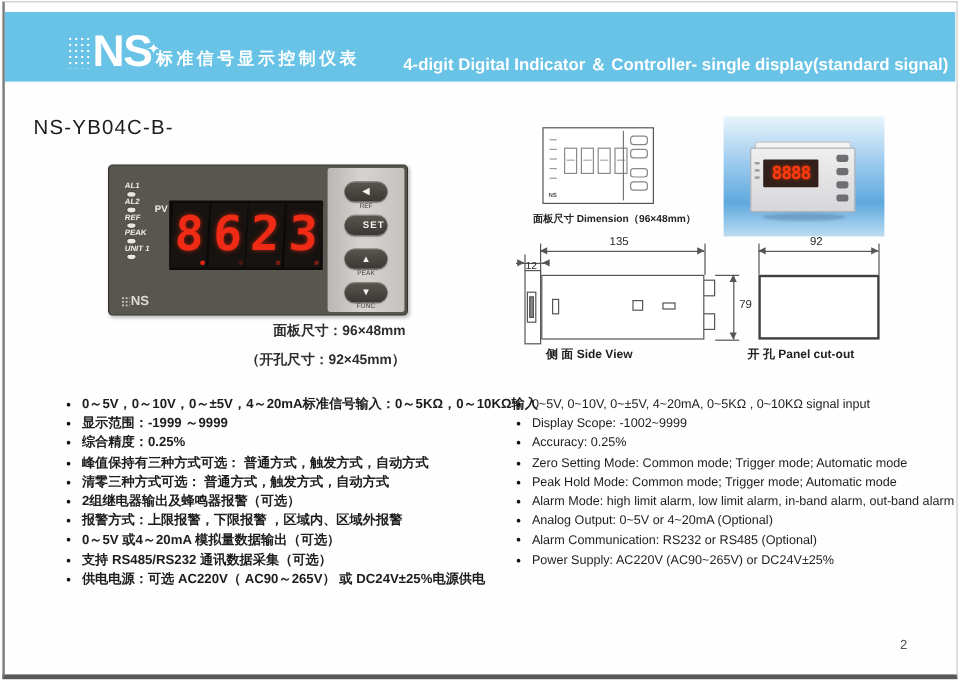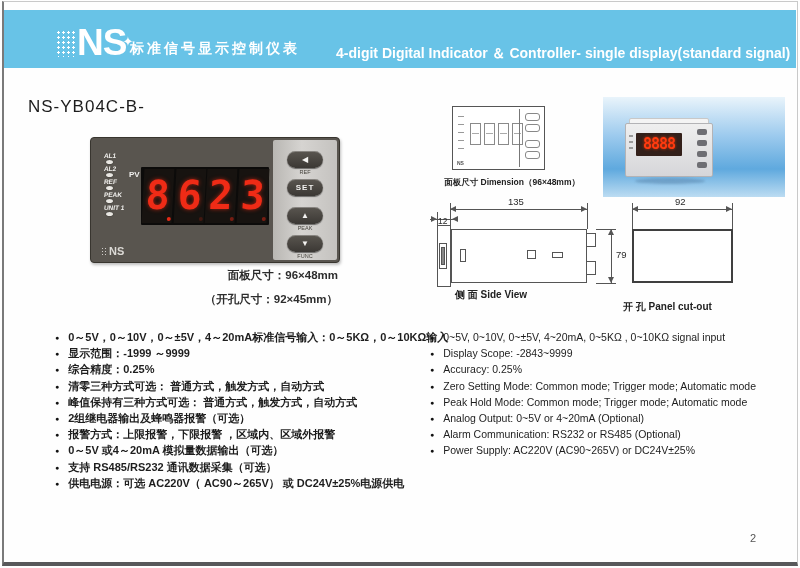--- a/index.html
+++ b/index.html
@@ -40,42 +40,42 @@
   .digit:nth-child(1) .dp{opacity:.95;} .digit:nth-child(2) .dp{opacity:.2;}
   .digit:nth-child(3) .dp{opacity:.45;} .digit:nth-child(4) .dp{opacity:.45;}
   .panel-brand{position:absolute;left:10px;bottom:5px;font-size:11px;font-weight:bold;color:#dcdad6;display:flex;align-items:flex-end;}
   .panel-brand .mini-dots{width:7px;height:9px;margin:0 1px 1px 0;
          background-image:radial-gradient(circle,#cfcdca 0.7px,rgba(0,0,0,0) 0.9px);background-size:3px 3px;}
   .btn-col{position:absolute;left:194px;top:13px;width:40px;display:flex;flex-direction:column;align-items:center;}
   .pbtn{width:36px;height:17px;border-radius:9px;background:linear-gradient(#5a5650,#3b3834);
         color:#f4f3f1;display:flex;align-items:center;justify-content:center;
         box-shadow:0 1px 1px rgba(0,0,0,.5),inset 0 1px 0 rgba(255,255,255,.28);}
   .pbtn .g{font-size:8px;line-height:8px;}
-  .pbtn .t{font-size:8px;font-weight:bold;letter-spacing:1px;}
+  .pbtn .t{font-size:8px;font-weight:bold;letter-spacing:1px;padding-left:13px;}
   .pbtn-label{font-size:5.5px;color:#45423c;height:7px;margin:1px 0 3px 0;}
   .cap1{position:absolute;left:90px;top:268px;width:248px;text-align:right;font-size:11.5px;font-weight:bold;color:#2d2d2d;}
   .cap2{position:absolute;left:90px;top:292px;width:248px;text-align:right;font-size:11.5px;font-weight:bold;color:#2d2d2d;}
 
   
   .dimdraw{position:absolute;left:452px;top:106px;width:93px;height:64px;border:1px solid #555;background:#fff;box-sizing:border-box;}
   .dd-ticks{position:absolute;left:5px;top:9px;}
   .dd-ticks i{display:block;width:6px;height:1px;background:#999;margin-bottom:7px;}
   .dd-digits{position:absolute;left:17px;top:16px;display:flex;gap:3px;}
   .dd-digit{width:11px;height:22px;border:1px solid #8a8a8a;box-sizing:border-box;position:relative;}
   .dd-digit::after{content:"";position:absolute;left:1px;right:1px;top:9px;height:1px;background:#aaa;}
   .dd-vline{position:absolute;left:66px;top:2px;bottom:2px;width:1px;background:#777;}
   .dd-btns{position:absolute;left:72px;top:6px;}
   .dd-btn{width:13px;height:6px;border:1px solid #888;border-radius:3px;margin-bottom:3px;}
   .dd-btn:nth-child(2){margin-bottom:8px;}
   .dd-brand{position:absolute;left:4px;bottom:3px;font-size:5px;font-weight:bold;color:#555;}
   .dd-caption{position:absolute;left:415px;top:177px;width:165px;text-align:right;font-size:8.5px;font-weight:bold;color:#222;white-space:nowrap;}
 
   
   .photo{position:absolute;left:603px;top:97px;width:134px;height:100px;
-         background:linear-gradient(180deg,#e9f4fb 0%,#9ecbee 38%,#5fa9de 72%,#bcdcf2 100%);padding-left:48px;}
+         background:linear-gradient(180deg,#e9f4fb 0%,#9ecbee 38%,#5fa9de 72%,#bcdcf2 100%);}
   .dev{position:absolute;left:22px;top:26px;width:88px;height:54px;}
   .dev-top{position:absolute;left:4px;top:-5px;right:4px;height:7px;background:#f4f4f4;border-radius:2px 2px 0 0;border:1px solid #c8c8c8;}
   .dev-face{position:absolute;inset:0;background:linear-gradient(#efefef,#d6d6d9);border:1px solid #b3b3b6;border-radius:2px;}
   .dev-disp{position:absolute;left:11px;top:10px;width:46px;height:23px;background:#33201a;border-radius:1px;
             color:#ff3a0f;font-family:"DejaVu Sans Mono",monospace;font-weight:bold;font-size:15px;line-height:23px;
             text-align:center;letter-spacing:-1px;text-shadow:0 0 3px rgba(255,60,10,.8);}
   .dev-btns{position:absolute;right:6px;top:6px;}
   .dev-btns i{display:block;width:10px;height:6px;background:#70707六;background:#6e6e73;border-radius:2px;margin-bottom:5px;}
   .dev-ticks{position:absolute;left:4px;top:12px;}
   .dev-ticks i{display:block;width:4px;height:2px;background:#9a9a9a;margin-bottom:4px;}
@@ -266,46 +266,46 @@
   </div>
 
   <div>
     <div class="vline" style="left:632px;top:203px;height:26px"></div>
     <div class="vline" style="left:732px;top:203px;height:26px"></div>
     <div class="hline" style="left:632px;top:209px;width:100px"></div>
     <div class="ar ar-l" style="left:632px;top:206px"></div>
     <div class="ar ar-r" style="left:726px;top:206px"></div>
     <div class="dimlabel" style="left:675px;top:196px">92</div>
     <div class="rect" style="left:632px;top:229px;width:101px;height:54px;border-width:2px;border-color:#3f3f3f"></div>
-    <div class="drawcap" style="left:623px;top:300px;width:120px">开 孔 Panel cut-out</div>
+    <div class="drawcap" style="left:623px;top:288px;width:120px">开 孔 Panel cut-out</div>
   </div>
 
   <div class="features features-cn">
     <div class="feat">
         <span class="bullet">●</span>
         <span class="txt">0～5V，0～10V，0～±5V，4～20mA标准信号输入：0～5KΩ，0～10KΩ输入</span>
       </div>
     <div class="feat">
         <span class="bullet">●</span>
         <span class="txt">显示范围：-1999 ～9999</span>
       </div>
     <div class="feat">
         <span class="bullet">●</span>
         <span class="txt">综合精度：0.25%</span>
       </div>
     <div class="feat">
         <span class="bullet">●</span>
+        <span class="txt">峰值保持有三种方式可选： 普通方式，触发方式，自动方式</span>
+      </div>
+    <div class="feat">
+        <span class="bullet">●</span>
         <span class="txt">清零三种方式可选： 普通方式，触发方式，自动方式</span>
       </div>
     <div class="feat">
         <span class="bullet">●</span>
-        <span class="txt">峰值保持有三种方式可选： 普通方式，触发方式，自动方式</span>
-      </div>
-    <div class="feat">
-        <span class="bullet">●</span>
         <span class="txt">2组继电器输出及蜂鸣器报警（可选）</span>
       </div>
     <div class="feat">
         <span class="bullet">●</span>
         <span class="txt">报警方式：上限报警，下限报警 ，区域内、区域外报警</span>
       </div>
     <div class="feat">
         <span class="bullet">●</span>
         <span class="txt">0～5V 或4～20mA 模拟量数据输出（可选）</span>
       </div>
@@ -319,33 +319,37 @@
       </div>
   </div>
 
   <div class="features features-en">
     <div class="feat">
         <span class="bullet">●</span>
         <span class="txt">0~5V, 0~10V, 0~±5V, 4~20mA, 0~5KΩ , 0~10KΩ signal input</span>
       </div>
     <div class="feat">
         <span class="bullet">●</span>
-        <span class="txt">Display Scope: -2843~9999</span>
+        <span class="txt">Display Scope: -1002~9999</span>
       </div>
     <div class="feat">
         <span class="bullet">●</span>
         <span class="txt">Accuracy: 0.25%</span>
       </div>
     <div class="feat">
         <span class="bullet">●</span>
         <span class="txt">Zero Setting Mode: Common mode; Trigger mode; Automatic mode</span>
       </div>
     <div class="feat">
         <span class="bullet">●</span>
         <span class="txt">Peak Hold Mode: Common mode; Trigger mode; Automatic mode</span>
+      </div>
+    <div class="feat">
+        <span class="bullet">●</span>
+        <span class="txt">Alarm Mode: high limit alarm, low limit alarm, in-band alarm, out-band alarm</span>
       </div>
     <div class="feat">
         <span class="bullet">●</span>
         <span class="txt">Analog Output: 0~5V or 4~20mA (Optional)</span>
       </div>
     <div class="feat">
         <span class="bullet">●</span>
         <span class="txt">Alarm Communication: RS232 or RS485 (Optional)</span>
       </div>
     <div class="feat">

